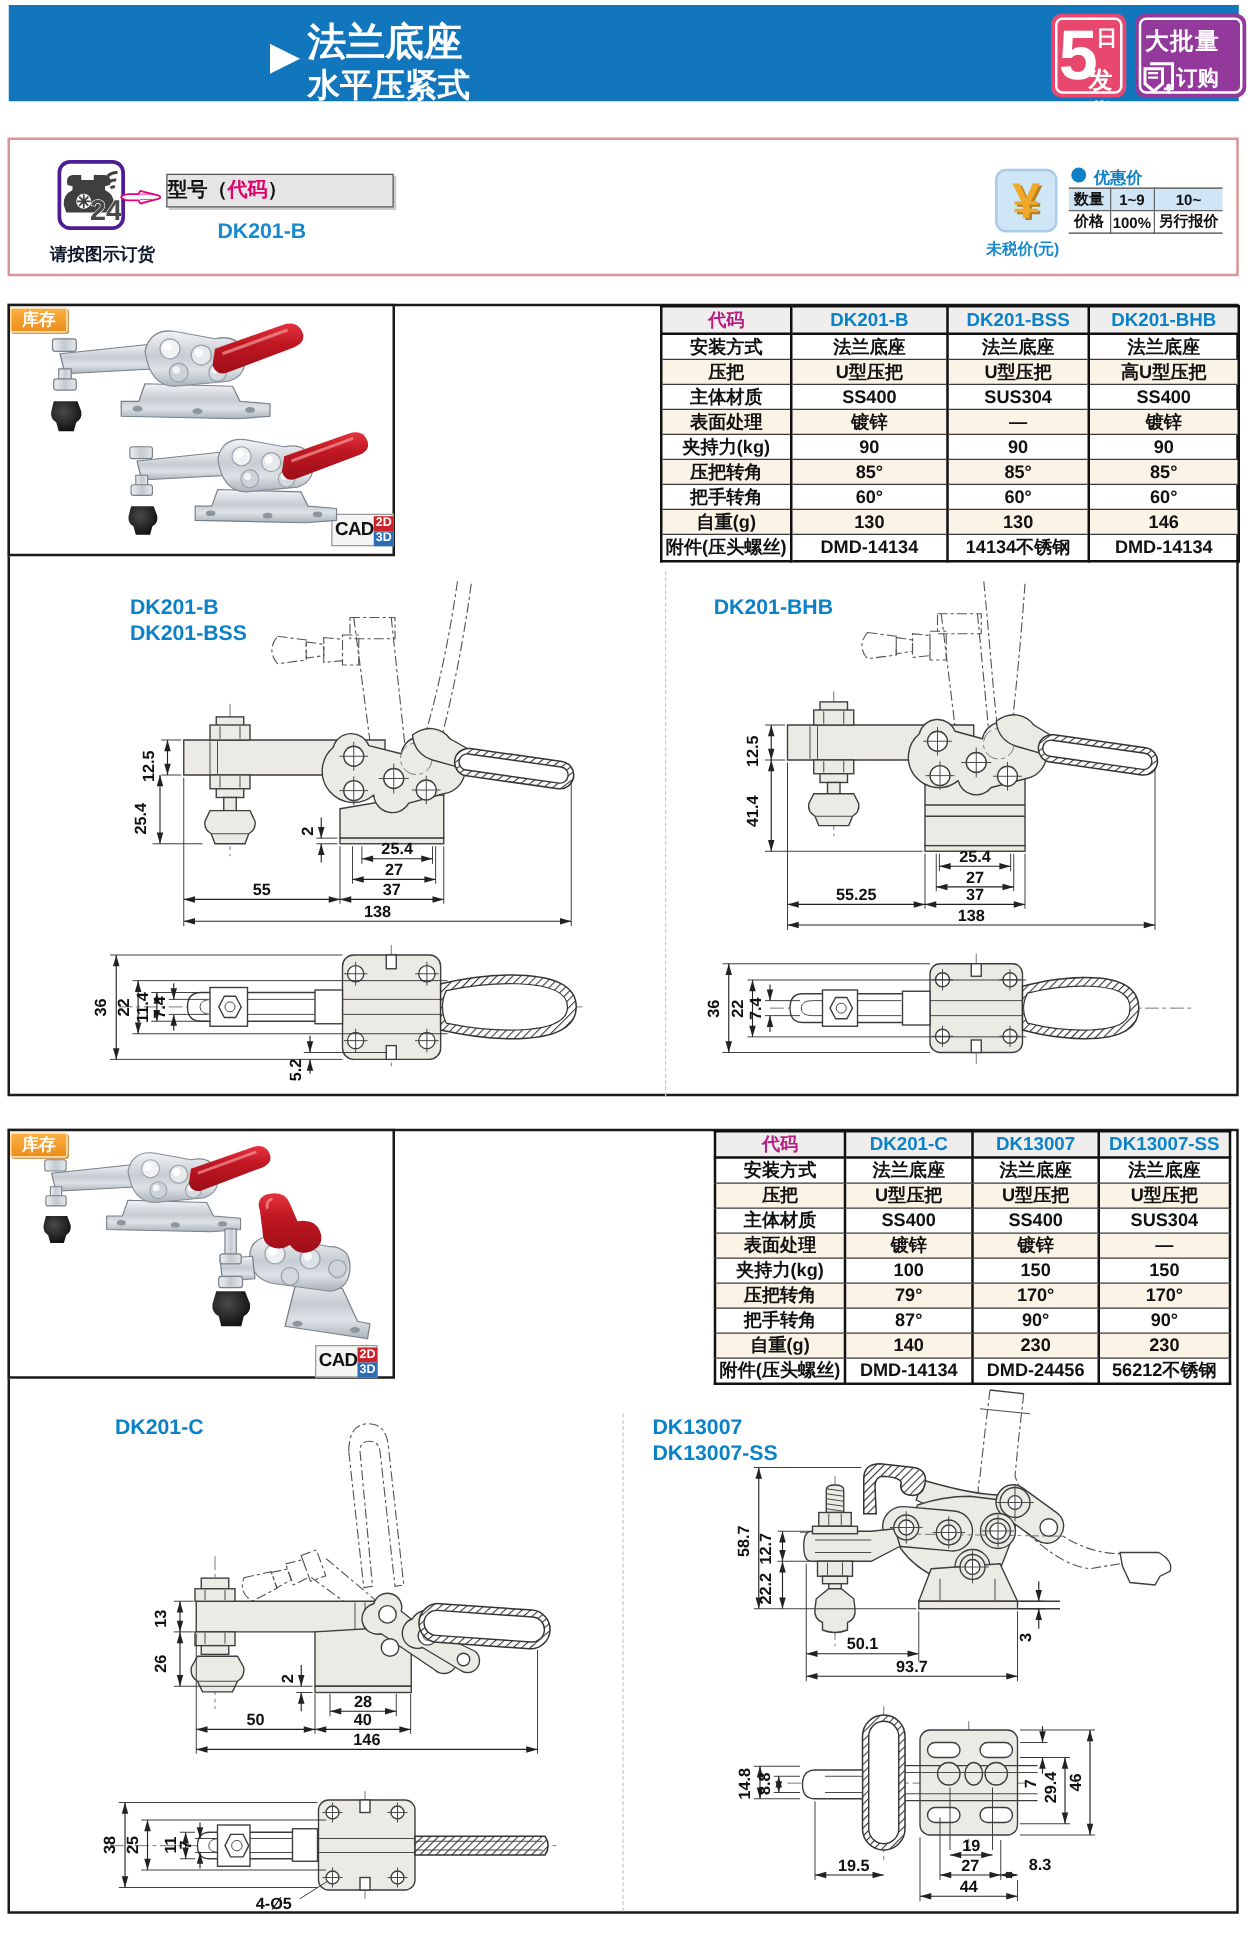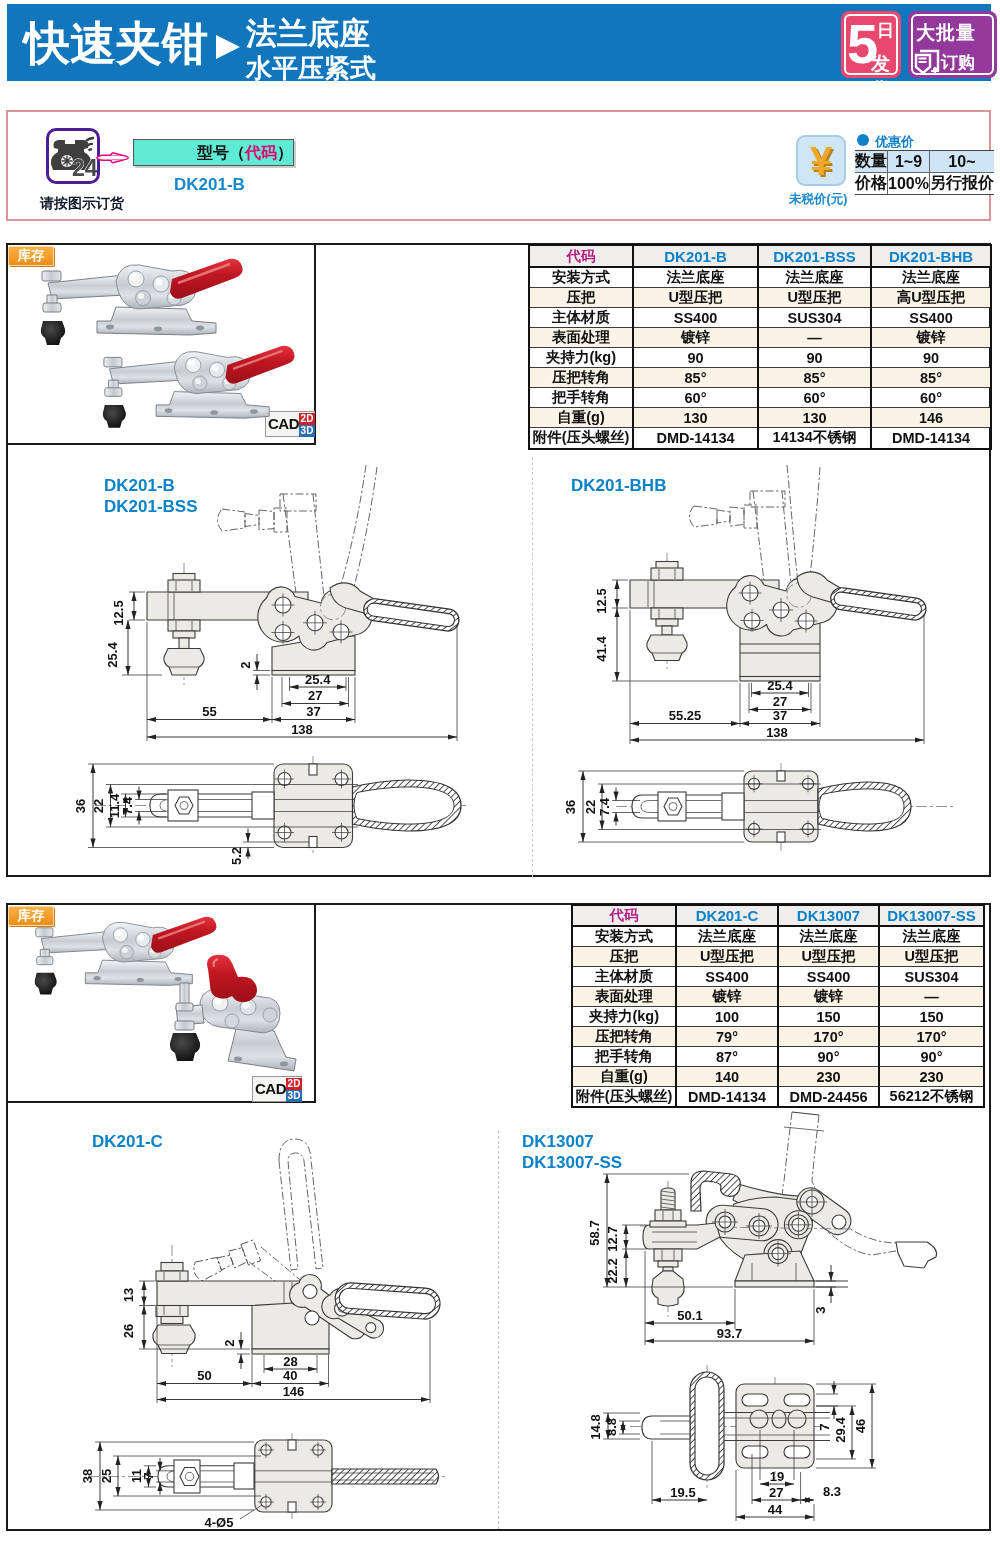--- a/index.html
+++ b/index.html
@@ -21,29 +21,29 @@
 #b5 .ri { position:absolute; left:36px; top:8px; color:#fff; font-size:17px; font-weight:bold; }
 #b5 .fh { position:absolute; left:30px; top:40px; color:#fff; font-size:19px; font-weight:bold; }
 #bd .dp { position:absolute; left:8px; top:9px; color:#fff; font-size:19px; font-weight:bold; letter-spacing:1px; }
 #bd .dg { position:absolute; left:33px; top:40px; color:#fff; font-size:17px; font-weight:bold; }
 
 
 #obar { left:6px; top:110px; width:985px; height:111px; border:2px solid #dc9494; background:#fff; }
 #phone { position:absolute; left:38px; top:16px; width:54px; height:56px; border:3px solid #4c1d95; border-radius:10px; }
 #obar .ordtxt { position:absolute; left:32px; top:83px; font-size:14px; font-weight:bold; color:#0f172a; }
 #hand { position:absolute; left:87px; top:36px; width:34px; height:19px; color:#e5007e; font-size:34px; }
-#mbox { position:absolute; left:125px; top:27px; width:161px; height:27px; border:1px solid #555; box-shadow:2px 2px 0 #ccc; background:#5eead4; text-align:right; font-size:16px; font-weight:bold; color:#111; line-height:26px; }
+#mbox { position:absolute; left:125px; top:27px; width:182px; height:27px; border:1px solid #555; box-shadow:2px 2px 0 #ccc; background:#e5e5e5; text-align:left; font-size:16px; font-weight:bold; color:#111; line-height:26px; }
 #mbox .red { color:#e0006d; }
 #dkb { position:absolute; left:166px; top:63px; font-size:17px; font-weight:bold; color:#1789cd; }
 #yicon { position:absolute; left:788px; top:23px; width:50px; height:51px; background:#cfe6f7; border:2px solid #a8cbe8; border-radius:9px; text-align:center; }
 #yicon span { font-size:40px; font-weight:bold; color:#f0a828; line-height:48px; text-shadow:2px 2px 0 #b97f1e; }
 #wsj { position:absolute; left:781px; top:79px; font-size:12.5px; font-weight:bold; color:#1789cd; }
 #yhj { position:absolute; left:849px; top:21px; font-size:13px; font-weight:bold; color:#1080c8; }
 #yhj .dot { display:inline-block; width:12px; height:12px; background:#1080c8; border-radius:50%; margin-right:6px; }
-table.price { position:absolute; left:847px; top:38px; border-collapse:collapse; font-size:16px; font-weight:bold; color:#111; table-layout:fixed; }
+table.price { position:absolute; left:847px; top:38px; border-collapse:collapse; font-size:12px; font-weight:bold; color:#111; table-layout:fixed; }
 table.price td { border:1px solid #666; border-left:none; border-right:1.4px solid #666; text-align:center; height:16px; padding:0; white-space:nowrap; }
 table.price td:last-child { border-right:none; }
 table.price tr:first-child td { background:#cfe4f4; border-top:1.8px solid #444; }
 table.price tr:last-child td { border-bottom:1.8px solid #444; background:#fff; }
 
 
 .sec { border:2px solid #1a1a1a; background:#fff; }
 #sec1 { left:6px; top:243px; width:985px; height:634px; }
 #sec2 { left:6px; top:903px; width:985px; height:628px; }
 .photobox { position:absolute; left:-2px; top:-2px; width:310px; border:2px solid #1a1a1a; background:#fff; }
@@ -82,21 +82,20 @@
 svg .ph{stroke:#555;stroke-width:0.9;fill:none;stroke-dasharray:8 2.5 2.5 2.5}
 svg .cl{stroke:#777;stroke-width:0.8;fill:none;stroke-dasharray:11 3 3 3}
 svg .grip{stroke:#333;stroke-width:1.2;fill:url(#HX)}
 svg .gripw{fill:#fff;stroke:#333;stroke-width:1.1}
 </style>
 </head>
 <body>
 <div id="page">
 
   <div id="hdr" class="abs">
-    <div class="t1">快速夹钳</div>
     <div class="tri"></div>
     <div class="t2">法兰底座<br><span class="t3">水平压紧式</span></div>
     <div id="b5" class="badge">
         <div class="inner"></div>
       <div class="n5">5</div>
         <div class="ri">日</div>
         <div class="fh">发货</div>
     </div>
     <div id="bd" class="badge">
         <div class="inner"></div>

